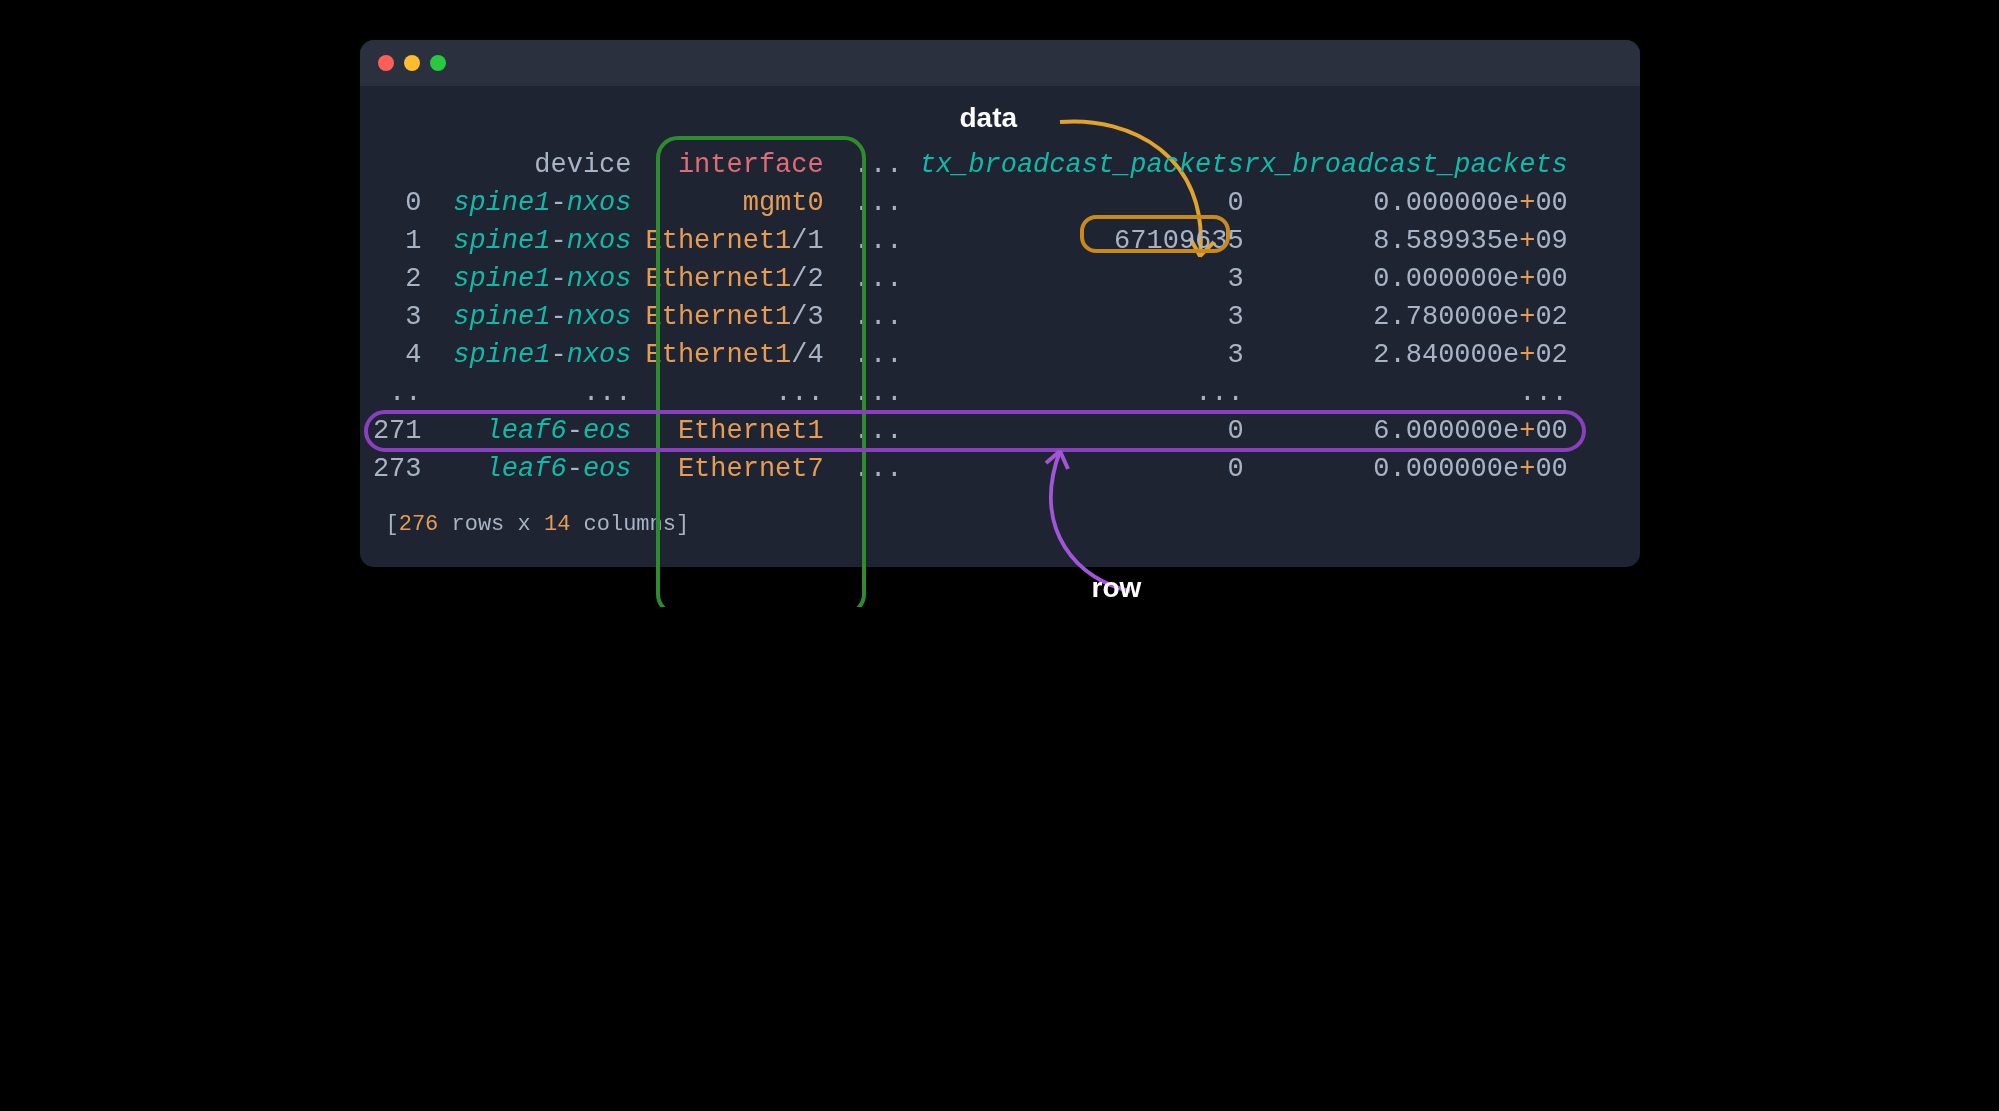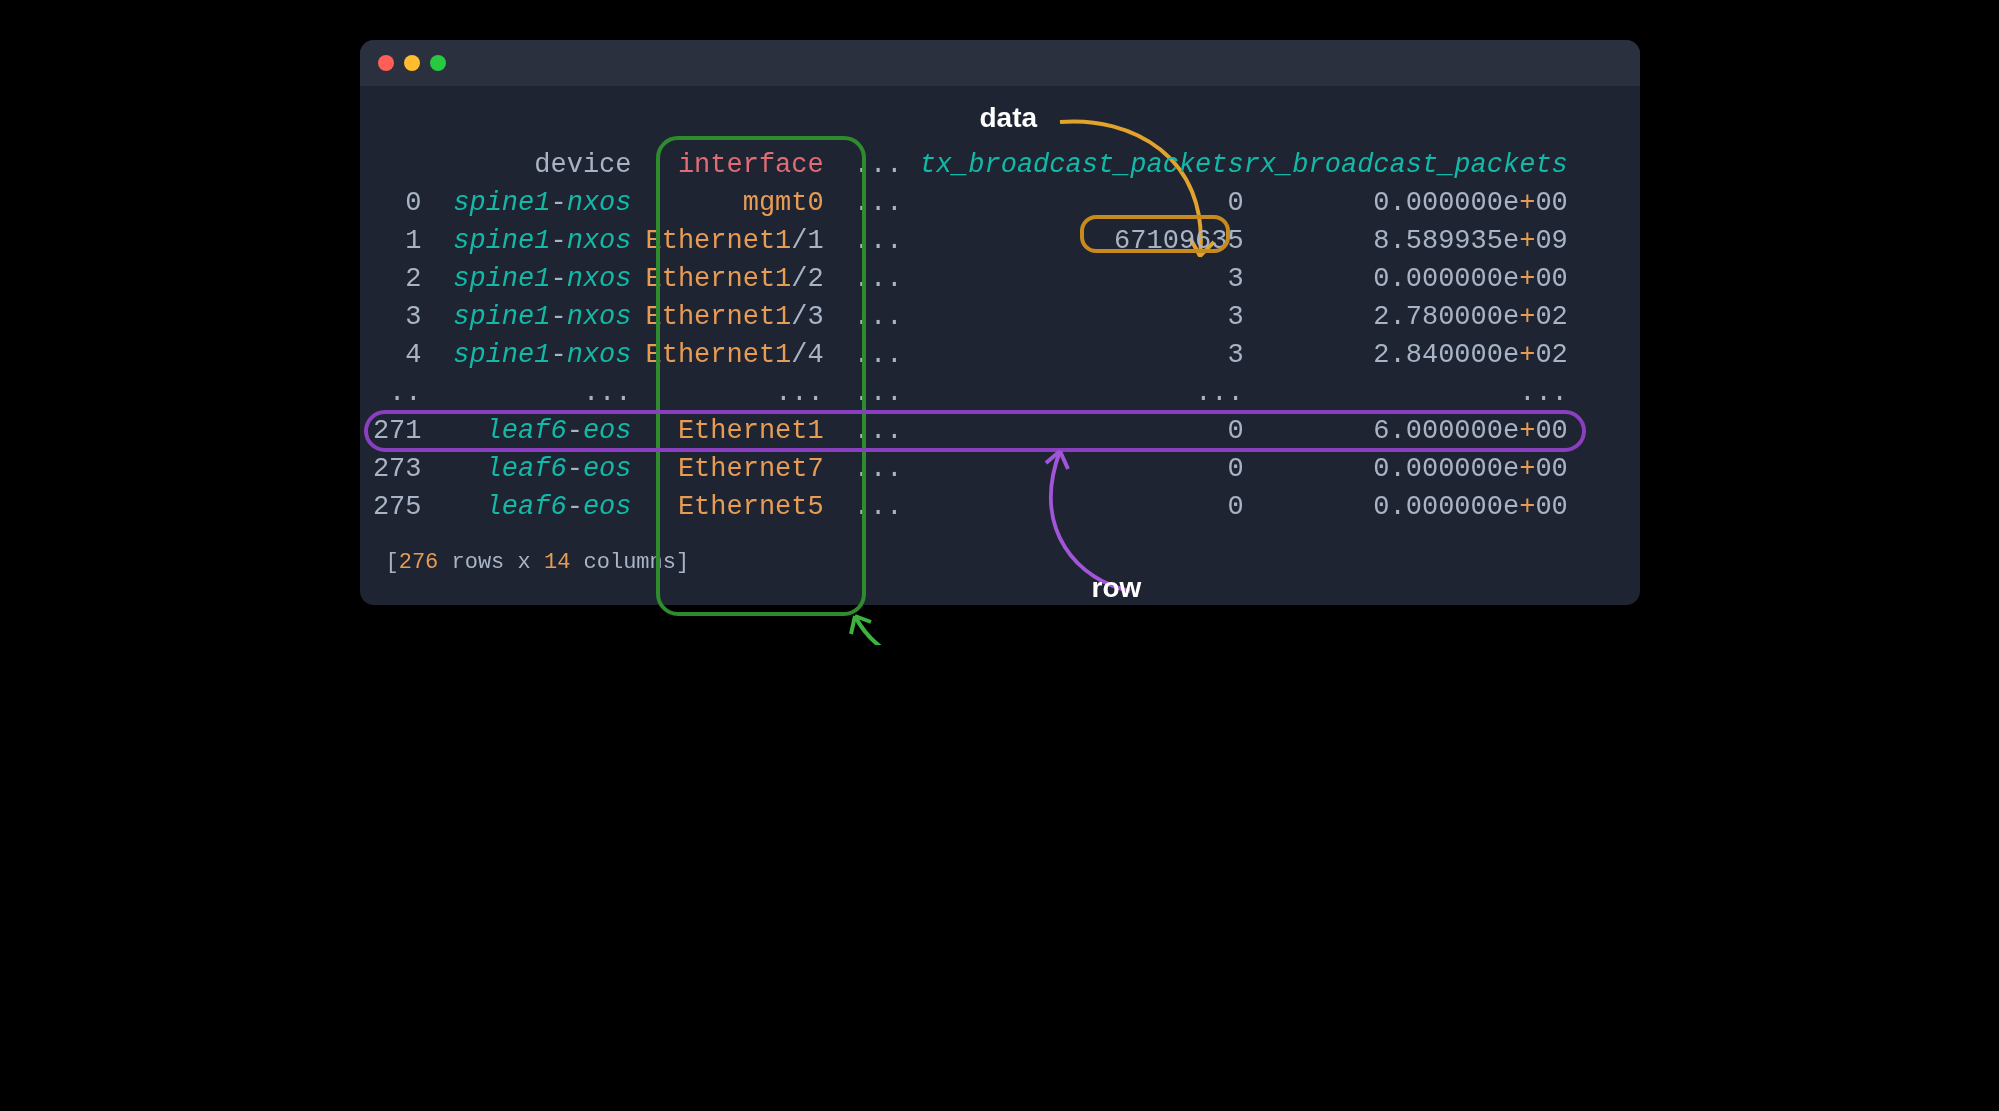--- a/index.html
+++ b/index.html
@@ -117,21 +117,21 @@
 <body>
 
 <div class="window">
   <div class="titlebar">
     <div class="dot red"></div>
     <div class="dot yellow"></div>
     <div class="dot green"></div>
   </div>
 
   <div class="annotations-top">
-    <div class="label data" style="left:620px; top:16px;">data</div>
+    <div class="label data" style="left:600px; top:16px;">data</div>
     <svg class="overlay" style="left:690px; top:20px; width:200px; height:160px;">
       <path d="M10 16 C 80 10, 160 50, 150 150" stroke="#e2a32d"></path>
       <path d="M150 150 l -10 -18 M150 150 l 14 -14" stroke="#e2a32d"></path>
     </svg>
   </div>
 
   <div class="content">
 
     <table class="df">
       <thead>
@@ -202,28 +202,20 @@
             <td class="c-rx num"><span>6.000000</span><span class="sci-e">e</span><span class="sci-plus">+</span><span>00</span></td>
           </tr>
           <tr>
             <td class="c-idx idx">273</td>
             <td class="c-dev"><span class="dev">leaf6</span><span>-</span><span class="dev">eos</span></td>
             <td class="c-if"><span class="iface">Ethernet7</span></td>
             <td class="c-el">...</td>
             <td class="c-tx num">0</td>
             <td class="c-rx num"><span>0.000000</span><span class="sci-e">e</span><span class="sci-plus">+</span><span>00</span></td>
           </tr>
-          <tr>
-            <td class="c-idx idx">275</td>
-            <td class="c-dev"><span class="dev">leaf6</span><span>-</span><span class="dev">eos</span></td>
-            <td class="c-if"><span class="iface">Ethernet5</span></td>
-            <td class="c-el">...</td>
-            <td class="c-tx num">0</td>
-            <td class="c-rx num"><span>0.000000</span><span class="sci-e">e</span><span class="sci-plus">+</span><span>00</span></td>
-          </tr>
         </tbody>
     </table>
 
     <div class="footer">
       <span>[</span><span class="kw">276</span><span> rows x </span><span class="kw">14</span><span> columns]</span>
     </div>
 
     <div class="overlay col-box" style="left:296px; top:-10px; width:210px; height:480px;"></div>
 
     <div class="overlay row-box" style="left:4px; top:264px; width:1222px; height:42px;"></div>

